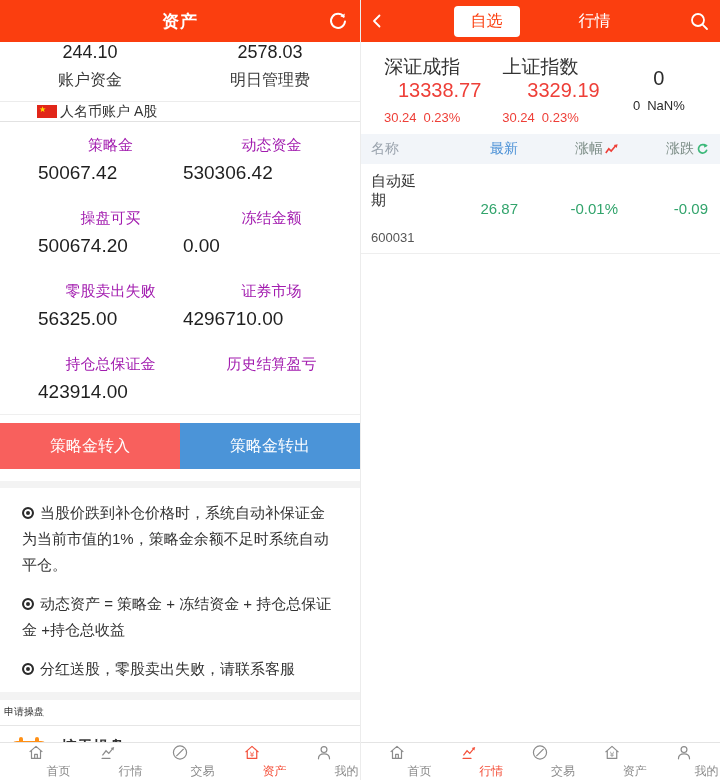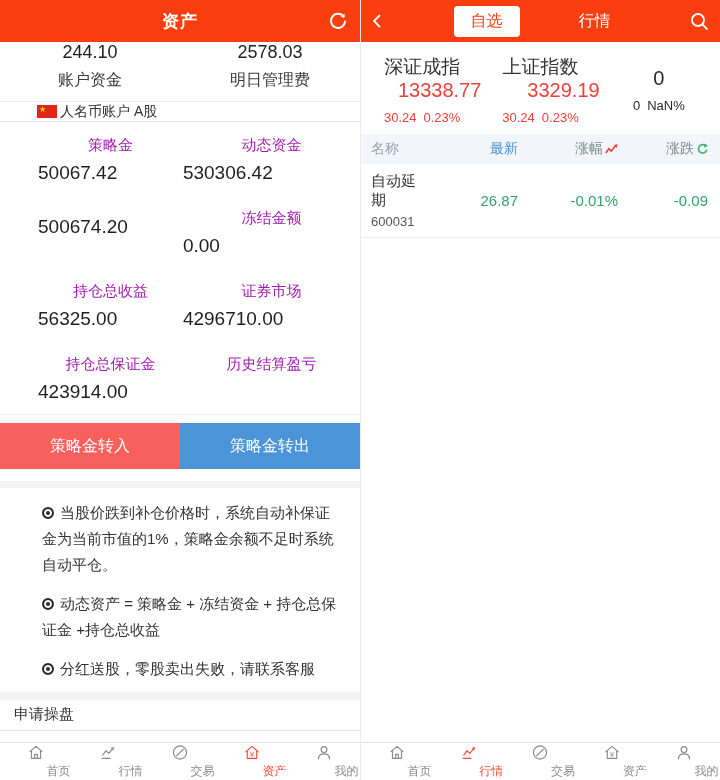--- a/index.html
+++ b/index.html
@@ -42,28 +42,28 @@
   .actions { display:flex; margin-top:8px;align-items:flex-end; }
   .btn { flex:1; height:46px; border:none; color:#fff; font-size:16px;
          font-family:inherit; cursor:pointer; }
   .btn-in  { background:#f8605d; }
   .btn-out { background:#4b94d8; }
 
   .gray-strip { background:#f3f3f3; }
   .strip-a { height:7px; margin-top:12px; }
   .strip-b { height:8px; }
 
-  .notes { padding:12px 22px 10px; background:#fff;margin-left:20px; }
+  .notes { padding:12px 22px 10px; background:#fff; }
   .note { font-size:15px; line-height:26px; color:#333; margin-bottom:13px; }
   .note:last-child { margin-bottom:0; }
   .bullet { display:inline-block; width:12px; height:12px; border:2px solid #2b2b2b;
             border-radius:50%; background:#2b2b2b; box-shadow:inset 0 0 0 2px #fff;
             margin-right:6px; vertical-align:-1px; }
 
-  .apply-title { font-size:15px; color:#333; padding:5px 14px 6px; border-bottom:1px solid #e6e6e6; }
+  .apply-title { font-size:10px; color:#333; padding:5px 4px 6px; border-bottom:1px solid #e6e6e6; }
   .apply-item { display:flex; align-items:center; padding:11px 10px; border-bottom:1px solid #f0f0f0; cursor:pointer; }
   .cal { width:38px; height:38px; border-radius:7px; position:relative; background:#fff; flex:0 0 38px; }
   .cal-day   { border:2px solid #ff9016; color:#ff9016; }
   .cal-top { position:absolute; top:-1px; left:-1px; right:-1px; height:10px;
              border-radius:5px 5px 0 0; background:currentColor; }
   .cal-ear { position:absolute; top:-6px; width:4px; height:8px; border-radius:2px; background:currentColor; }
   .cal-ear.e1 { left:7px; } .cal-ear.e2 { right:7px; }
   .cal-char { position:absolute; left:0; right:0; bottom:2px; text-align:center;
               font-size:17px; font-weight:bold; }
   .apply-text { flex:1; padding-left:13px; }
@@ -83,21 +83,21 @@
 
   .wl-header { height:30px; background:#f2f5f9; display:grid;
                grid-template-columns:1fr 90px 100px 90px; align-items:center;
                font-size:14px; color:#9aa3ad; padding:0 12px 0 10px; }
   .wl-header .c-last { text-align:right; color:#4a90d6; }
   .wl-header .c-pct, .wl-header .c-chg { text-align:right; color:#7b8c85;
                display:flex; justify-content:flex-end; align-items:center; gap:2px; }
   .wl-row { display:grid; grid-template-columns:1fr 90px 100px 90px; align-items:center;
             padding:8px 12px 8px 10px; border-bottom:1px solid #eee; cursor:pointer; }
   .wl-name { font-size:15px; color:#333; }
-  .wl-code { font-size:13px; color:#555; margin-top:4px; }
+  .wl-code { font-size:13px; color:#555; margin-top:20px; }
   .wl-num { text-align:right; font-size:15px; }
 
   
   .tabbar { position:absolute; left:0; right:0; bottom:0; height:38px; background:#fff;
             border-top:1px solid #e4e4e4; display:flex; }
   .tab-item { flex:1; display:flex; flex-direction:column; align-items:center;
               justify-content:center; color:#8b8b8b; cursor:pointer; }
   .tab-item.active { color:#f4503a; }
   .tab-item svg { display:block; }
   .tab-label { font-size:12px; margin-top:1px;margin-left:45px; }
@@ -140,28 +140,29 @@
     <div class="stats">
       <div class="stat-cell">
         <div class="stat-label">策略金</div>
         <div class="stat-value">50067.42</div>
       </div>
       <div class="stat-cell">
         <div class="stat-label">动态资金</div>
         <div class="stat-value">530306.42</div>
       </div>
       <div class="stat-cell">
+        <div class="stat-label">操盘可买</div>
         <div class="stat-value">500674.20</div>
       </div>
       <div class="stat-cell">
         <div class="stat-label">冻结金额</div>
         <div class="stat-value">0.00</div>
       </div>
       <div class="stat-cell">
-        <div class="stat-label">持仓总收益</div>
+        <div class="stat-label">零股卖出失败</div>
         <div class="stat-value">56325.00</div>
       </div>
       <div class="stat-cell">
         <div class="stat-label">证券市场</div>
         <div class="stat-value">4296710.00</div>
       </div>
       <div class="stat-cell">
         <div class="stat-label">持仓总保证金</div>
         <div class="stat-value">423914.00</div>
       </div>

